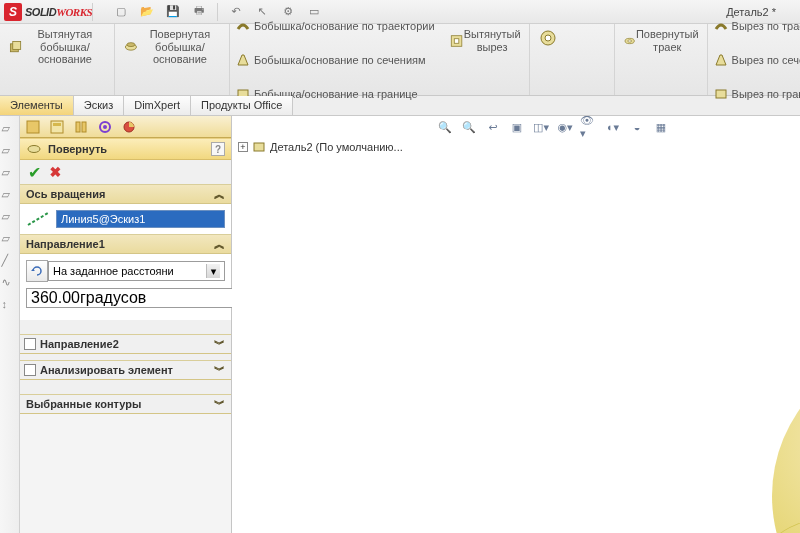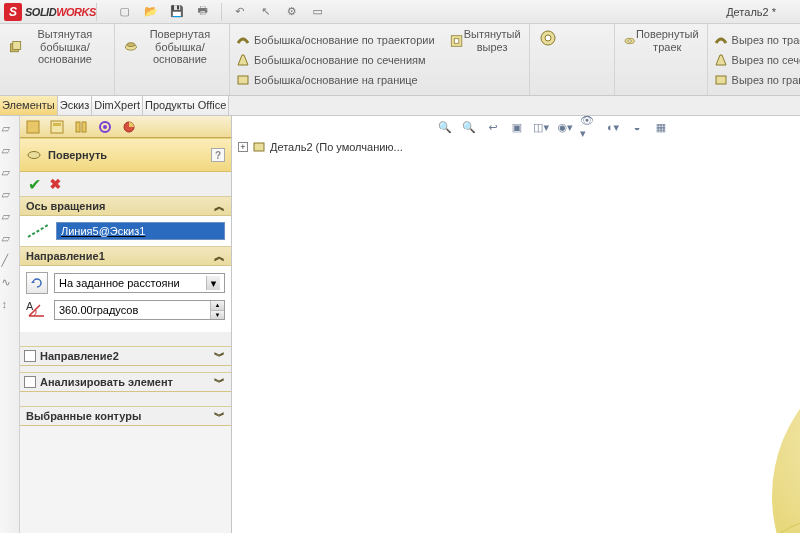--- a/index.html
+++ b/index.html
@@ -2,70 +2,70 @@
 <html><head>
 <meta charset="utf-8">
 <style>
 * { margin: 0; padding: 0; box-sizing: border-box; font-family: Tahoma, Arial, sans-serif; font-size: 11px; }
 body { background: #fff; width: 800px; height: 533px; overflow: hidden; position: relative; }
 
 .titlebar { height: 24px; background: linear-gradient(#f5f5f5,#e8e8e8); display: flex; align-items: center; padding: 0 4px; border-bottom: 1px solid #d0d0d0; }
 .logo { display: flex; align-items: center; gap: 3px; }
 .logo-icon { width: 18px; height: 18px; background: #d9252e; color: #fff; font-weight: bold; font-style: italic; display: flex; align-items: center; justify-content: center; border-radius: 2px; font-size: 12px; }
 .logo-text { font-weight: bold; font-style: italic; color: #333; font-size: 12px; letter-spacing: -0.5px; }
-.logo-text .w { color: #d9252e; }
+.logo-text .w { color: #d9252e; font-family: Liberation Serif, serif; }
 .qat { margin-left: 20px; display: flex; gap: 10px; align-items: center; }
 .qat-btn { width: 16px; height: 16px; color: #777; display: flex; align-items: center; justify-content: center; cursor: pointer; }
 .qat-sep { width: 1px; height: 18px; background: #d0d0d0; }
 .doc-title { margin-left: auto; margin-right: 20px; color: #444; }
 
 .ribbon { height: 72px; background: linear-gradient(#f2f2f2,#e6e6e6); border-bottom: 1px solid #c9c9c9; display: flex; }
 .ribbon-group { border-right: 1px solid #d4d4d4; padding: 4px 8px; display: flex; flex-direction: column; align-items: center; }
 .ribbon-bigbtn { display: flex; flex-direction: row; align-items: center; gap: 0; width: 98px; text-align: center; color: #555; line-height: 1.15; cursor: pointer; }
 .ribbon-ico { width: 20px; height: 20px; }
-.ribbon-list { display: flex; flex-direction: column; justify-content: center; gap: 6px; padding: 4px 6px; }
+.ribbon-list { display: flex; flex-direction: column; justify-content: center; gap: 20px; padding: 4px 6px; }
 .ribbon-list-item { display: flex; align-items: center; gap: 4px; color: #555; white-space: nowrap; cursor: pointer; }
 .ribbon-smico { width: 14px; height: 14px; }
 
 .tabstrip { height: 20px; background: #eee; display: flex; border-bottom: 1px solid #c9c9c9; }
-.tab { padding: 3px 2px; border-right: 1px solid #c9c9c9; background: linear-gradient(#fdfdfd,#ececec); color: #333; cursor: pointer; }
+.tab { padding: 3px 10px; border-right: 1px solid #c9c9c9; background: linear-gradient(#fdfdfd,#ececec); color: #333; cursor: pointer; }
 .tab.active { background: linear-gradient(#fbedb9,#f4d47a); font-weight: normal; }
 
 .main { display: flex; height: calc(533px - 24px - 72px - 20px); }
 
 .leftbar { width: 20px; background: linear-gradient(90deg,#f6f6f6,#eee); border-right: 1px solid #d0d0d0; display: flex; flex-direction: column; align-items: center; gap: 6px; padding-top: 6px; }
 .leftbar-btn { width: 16px; height: 16px; color: #888; cursor: pointer; }
 
 .panel { width: 212px; background: #f4f4f4; border-right: 1px solid #c5c5c5; }
 .panel-tabs { height: 22px; background: linear-gradient(#f9f0d2,#f0dc98); display: flex; align-items: center; padding: 0 4px; gap: 6px; border-bottom: 1px solid #c5a952; }
 .panel-tab-btn { width: 18px; height: 18px; display: flex; align-items: center; justify-content: center; cursor: pointer; }
 
-.pm-head { height: 34px; background: linear-gradient(#fbedb9,#f1d880); display: flex; align-items: center; padding: 0 6px; gap: 6px; border-top: 1px solid #e8cf82; border-bottom: 1px solid #d9be68; font-weight: bold; color: #333; position: relative; }
+.pm-head { height: 22px; background: linear-gradient(#fbedb9,#f1d880); display: flex; align-items: center; padding: 0 6px; gap: 6px; border-top: 1px solid #e8cf82; border-bottom: 1px solid #d9be68; font-weight: bold; color: #333; position: relative; }
 .pm-help { position: absolute; right: 6px; width: 14px; height: 14px; border: 1px solid #aaa; color: #888; display: flex; align-items: center; justify-content: center; font-size: 10px; background: #f8f8f8; cursor: pointer; }
 
 .pm-actions { height: 24px; display: flex; align-items: center; gap: 8px; padding: 0 8px; background: #f0f0f0; }
 .ok-btn { color: #2a9d2a; font-size: 16px; cursor: pointer; }
 .cancel-btn { color: #d63838; font-size: 14px; cursor: pointer; font-weight: bold; }
 
 .pm-section-head { height: 20px; background: linear-gradient(#f2e7bf,#eadb9e); display: flex; align-items: center; padding: 0 6px; border-top: 1px solid #d9ce9a; border-bottom: 1px solid #d4c586; color: #333; font-weight: bold; position: relative; }
 .pm-chev { position: absolute; right: 6px; color: #5b5126; cursor: pointer; }
 .pm-body { background: #fff; padding: 6px; }
 .pm-collapsed { background: #f0f0f0; }
 
-.axis-row { display: flex; align-items: center; gap: 6px; text-decoration: underline; }
+.axis-row { display: flex; align-items: center; gap: 6px; }
 .axis-ico { width: 24px; height: 16px; }
 .axis-input { flex: 1; border: 1px solid #6a8fc0; background: #2b6bbf; color: #fff; padding: 2px 4px; font-size: 11px; height: 18px; }
 
-.dir-row { display: flex; align-items: center; gap: 6px; margin-bottom: 6px; }
+.dir-row { display: flex; align-items: center; margin-bottom: 6px; }
 .rev-btn { width: 22px; height: 22px; border: 1px solid #a6a6a6; background: linear-gradient(#fff,#e9e9e9); display: flex; align-items: center; justify-content: center; cursor: pointer; }
 .dd { flex: 1; height: 20px; border: 1px solid #9c9c9c; background: #fff; padding: 0 4px; display: flex; align-items: center; justify-content: space-between; cursor: pointer; }
 .dd-arrow { width: 14px; height: 14px; background: linear-gradient(#f2f2f2,#d7d7d7); border-left: 1px solid #bbb; display: flex; align-items: center; justify-content: center; }
 .angle-ico { width: 22px; height: 18px; }
 .spinner { flex:1; display: flex; height: 20px; border: 1px solid #9c9c9c; background: #fff; }
-.spinner input { border: none; flex: 1; padding: 0 4px; font-size: 11px; outline: none; }
+.spinner input { border: none; flex: 1; padding: 0 4px; font-size: 16px; outline: none; }
 .spinner-btns { width: 14px; display: flex; flex-direction: column; border-left: 1px solid #bbb; }
 .spinner-btns div { flex: 1; display: flex; align-items: center; justify-content: center; font-size: 6px; background: linear-gradient(#f2f2f2,#d7d7d7); cursor: pointer; }
 .spinner-btns div:first-child { border-bottom: 1px solid #bbb; }
 .chk { width: 12px; height: 12px; border: 1px solid #888; background: #fff; margin-left: -2px; margin-right: 4px; }
 
 .viewport { flex: 1; position: relative; background: #fff; overflow: hidden; }
 .hud { position: absolute; top: 2px; left: 204px; display: flex; gap: 6px; align-items: center; }
 .hud-btn { width: 18px; height: 18px; color: #6a7b96; cursor: pointer; display: flex; align-items: center; justify-content: center; }
 .tree { position: absolute; top: 24px; left: 6px; display: flex; align-items: center; gap: 4px; color: #333; }
 .plus { width: 10px; height: 10px; border: 1px solid #888; display: flex; align-items: center; justify-content: center; font-size: 9px; line-height: 1; cursor: pointer; }

